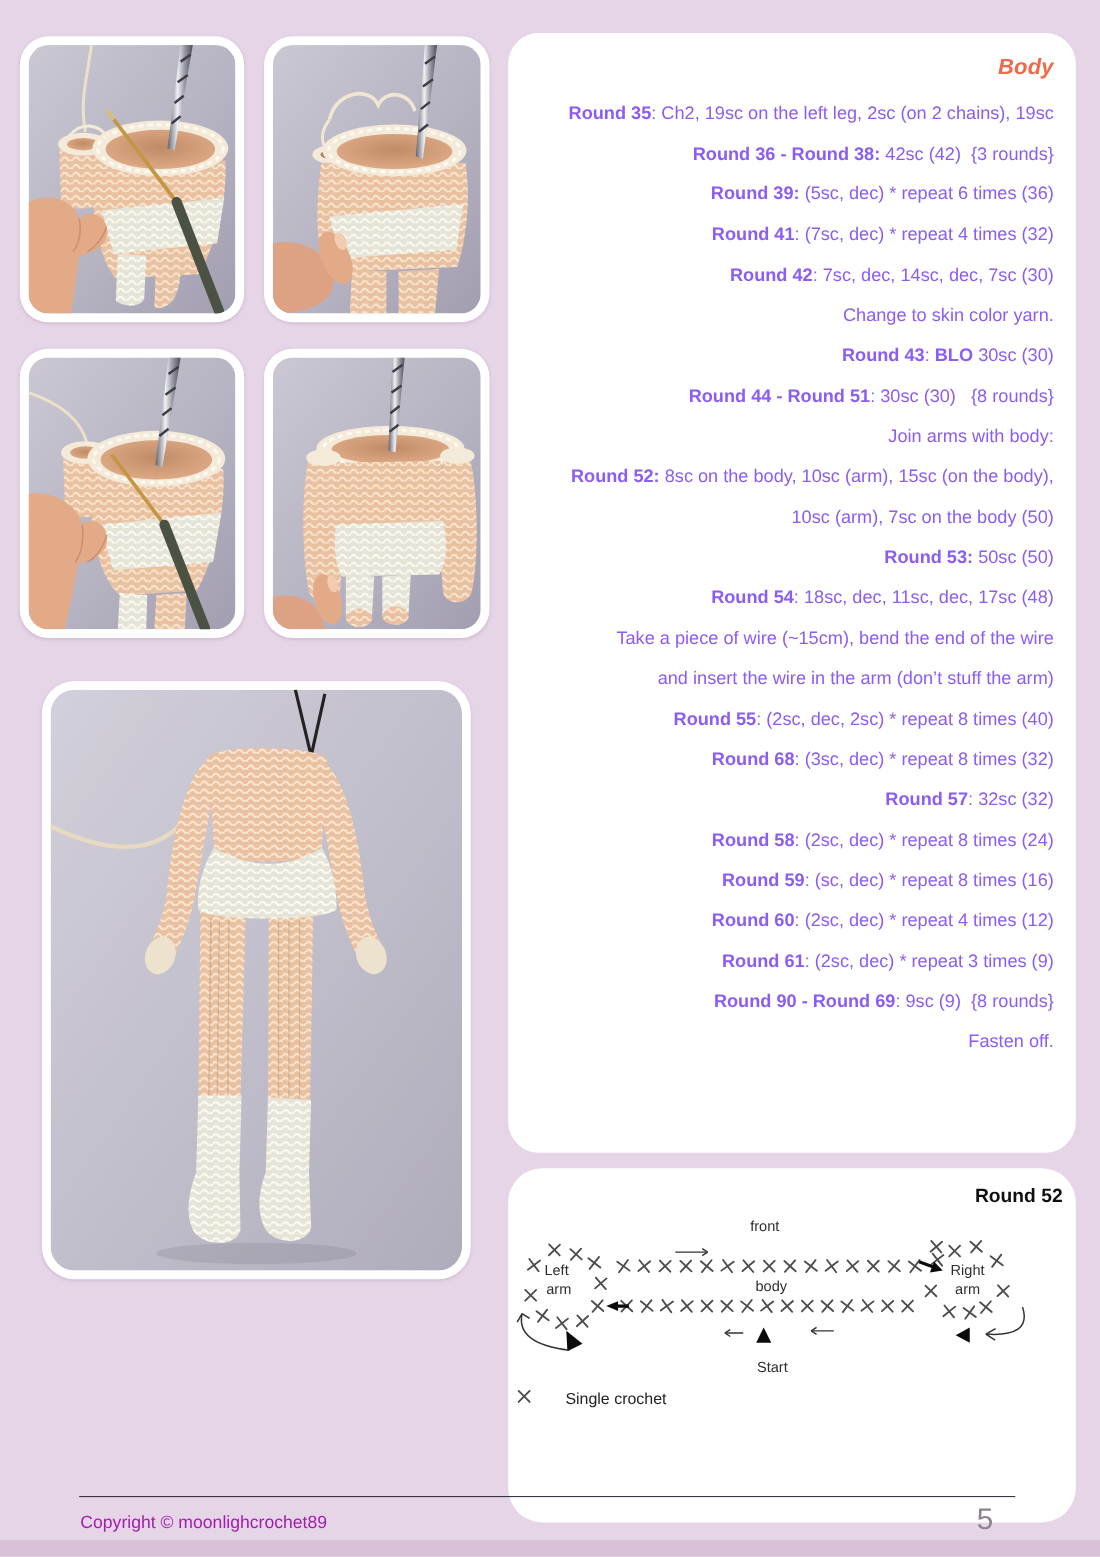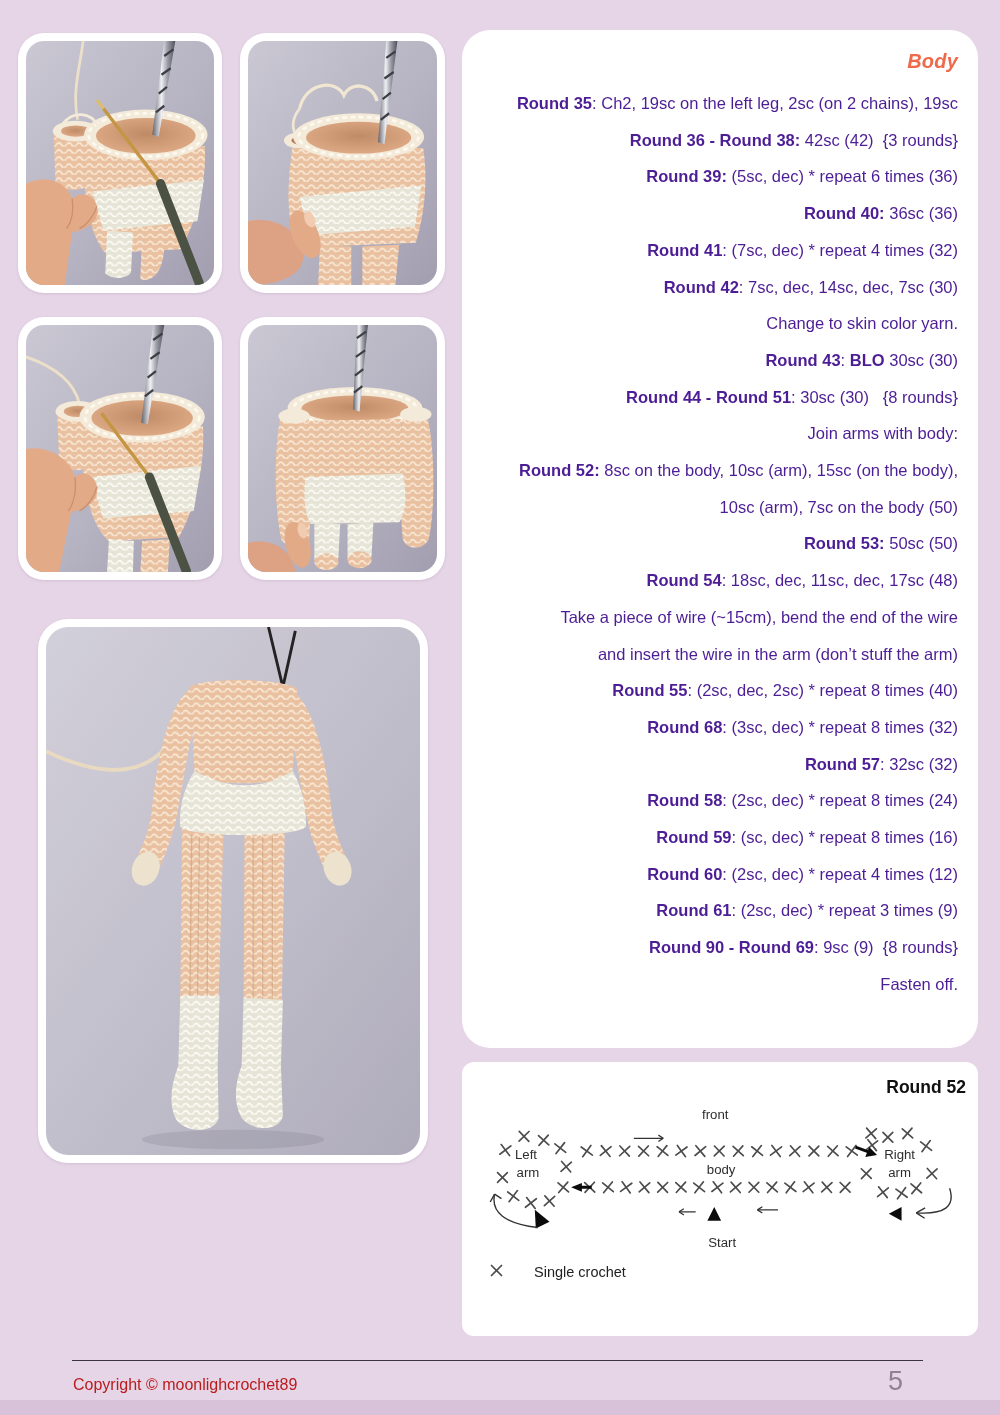--- a/index.html
+++ b/index.html
@@ -25,35 +25,35 @@
   
   .panel{position:absolute;background:#ffffff;box-sizing:border-box;text-align:right;}
   .panel-instructions{
     left:462px;top:30px;width:516px;height:1018px;border-radius:28px;
     padding:20px 20px 0 21px;overflow:hidden;
   }
   .heading{
     margin:0 0 12px 0;font-style:italic;font-weight:bold;font-size:20px;
     color:#ee6a4a;letter-spacing:.2px;
   }
-  .instr{margin:0;font-size:16.5px;line-height:36.7px;color:#4c1d95;white-space:nowrap;}
+  .instr{margin:0;font-size:16.5px;line-height:36.7px;color:#8b5cf6;white-space:nowrap;}
   .instr .b{font-weight:bold;}
   .panel-diagram{
-    left:462px;top:1062px;width:516px;height:274px;border-radius:12px;
-    padding:15px 12px 10px 20px;overflow:hidden;
+    left:462px;top:1062px;width:516px;height:322px;border-radius:31px;
+    padding:15px 12px 10px 0;overflow:hidden;
   }
   .r52{margin:0 0 4px 0;font-size:17.5px;font-weight:bold;color:#101010;}
   svg.diagram{width:492px;height:152px;display:block;}
   .legend{margin-top:3px;padding-left:8px;}
   .legend-row{display:flex;align-items:center;gap:31px;height:29px;font-size:14.5px;color:#222;}
   .legend-row svg{flex:none;}
   .legend-row svg line{stroke:#4c4c4c;stroke-width:1.7;stroke-linecap:round;}
   
   .footer-line{position:absolute;left:72px;top:1360px;width:851px;border-top:1.7px solid #3a3342;}
-  .copyright{position:absolute;left:73px;top:1376px;font-size:16px;color:#b91c1c;}
+  .copyright{position:absolute;left:73px;top:1376px;font-size:16px;color:#a21caf;}
   .page-num{position:absolute;left:888px;top:1366px;font-size:27px;color:#8d8193;}
 </style>
 </head>
 <body>
 
 <svg width="0" height="0" style="position:absolute" aria-hidden="true">
   <defs>
     <linearGradient id="gbg" x1="0" y1="0" x2="1" y2="1">
       <stop offset="0" stop-color="#cbc8d4"></stop>
         <stop offset="0.55" stop-color="#b6b3c2"></stop>
@@ -228,21 +228,20 @@
       </g>
     </svg>
   </div>
 
   <section class="panel panel-instructions">
     <h2 class="heading">Body</h2>
     <div>
         <div class="instr"><span class="b">Round 35</span><span>: Ch2, 19sc on the left leg, 2sc (on 2 chains), 19sc</span></div>
         <div class="instr"><span class="b">Round 36 - Round 38:</span><span> 42sc (42)&nbsp; {3 rounds}</span></div>
         <div class="instr"><span class="b">Round 39:</span><span> (5sc, dec) * repeat 6 times (36)</span></div>
-        <div class="instr"><span class="b">Round 40:</span><span> 36sc (36)</span></div>
         <div class="instr"><span class="b">Round 41</span><span>: (7sc, dec) * repeat 4 times (32)</span></div>
         <div class="instr"><span class="b">Round 42</span><span>: 7sc, dec, 14sc, dec, 7sc (30)</span></div>
         <div class="instr"><span>Change to skin color yarn.</span></div>
         <div class="instr"><span class="b">Round 43</span><span>: </span><span class="b">BLO</span><span> 30sc (30)</span></div>
         <div class="instr"><span class="b">Round 44 - Round 51</span><span>: 30sc (30)&nbsp;&nbsp; {8 rounds}</span></div>
         <div class="instr"><span>Join arms with body:</span></div>
         <div class="instr"><span class="b">Round 52:</span><span> 8sc on the body, 10sc (arm), 15sc (on the body),</span></div>
         <div class="instr"><span>10sc (arm), 7sc on the body (50)</span></div>
         <div class="instr"><span class="b">Round 53:</span><span> 50sc (50)</span></div>
         <div class="instr"><span class="b">Round 54</span><span>: 18sc, dec, 11sc, dec, 17sc (48)</span></div>

